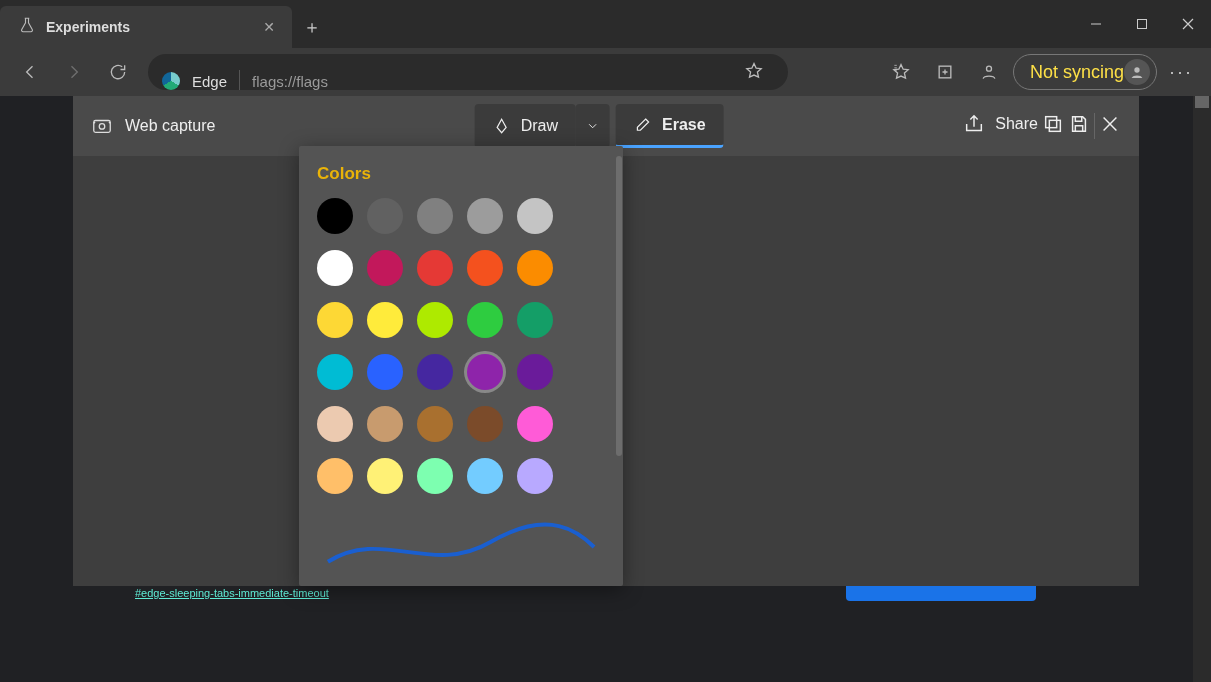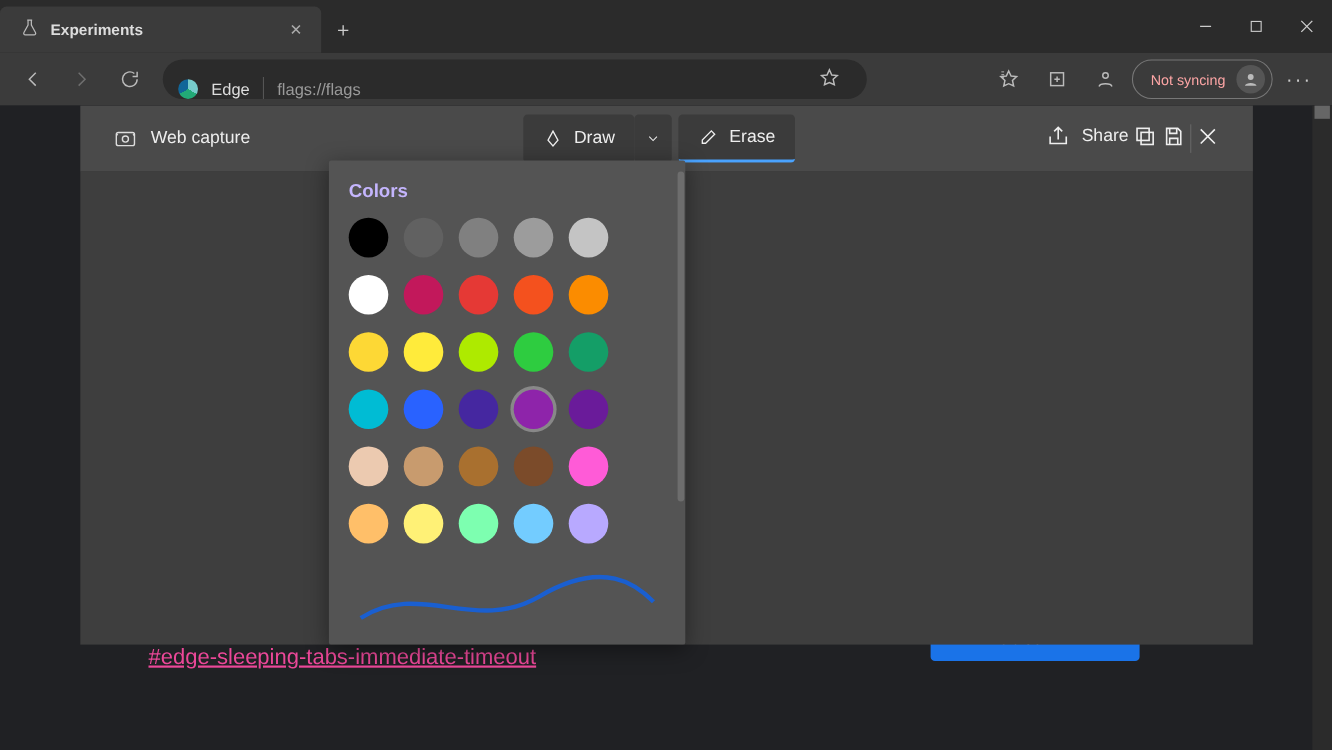--- a/index.html
+++ b/index.html
@@ -30,49 +30,49 @@
   .addressbar { flex:0 0 640px; height:36px; background:#2b2b2b; border-radius:18px;
     display:flex; align-items:flex-end; padding:0 14px; margin-left:6px; margin-right:auto; gap:12px;}
   .edge-logo { width:18px; height:18px; border-radius:50%;
     background: conic-gradient(#7cc 0 120deg,#2a7 120deg 240deg,#169 240deg 360deg);
     position:relative;}
   .addr-brand { color:#ddd; font-size:15px;}
   .addr-sep { width:1px; height:20px; background:#555;}
   .addr-url { color:#9a9a9a; font-size:15px;}
   .addr-star { margin-left:auto; }
   .side-btns { display:flex; align-items:center; gap:4px; margin-left:4px;}
-  .sync-pill { display:flex; align-items:center; gap:10px; border:1px solid #777;
-    border-radius:20px; height:36px; padding:0 6px 0 16px; color:#fca5a5; font-size:13px;}
+  .sync-pill { display:flex; align-items:center; gap:0; border:1px solid #777;
+    border-radius:20px; height:36px; padding:0 6px 0 16px; color:#fde047; font-size:18px;}
   .avatar { width:26px; height:26px; border-radius:50%; background:#555;
     display:flex; align-items:center; justify-content:center;}
   .avatar svg{width:16px;height:16px;fill:#bbb;}
   .dots { letter-spacing:2px; font-size:18px; }
 
   
   .page-bg { position:absolute; top:96px; left:0; right:0; bottom:0; background:#202124; }
   .flags-body { position:absolute; left:135px; right:135px; top:0; bottom:0; color:#bbb;}
   .search-box { position:absolute; left:102px; top:210px; width:740px; height:58px;
     background:#1b1e23; border:1px solid #3a3d42;}
   .search-box::after{content:""; position:absolute; right:20px; top:14px; bottom:14px; width:270px;
     background:#121418;}
   .tabundl { position:absolute; left:102px; top:280px; width:740px; height:68px;
     background:#1b1e23; border-top:1px solid #3a3d42;}
   .flag-row { position:absolute; left:0; top:470px; right:0; }
   .flag-plat { font-size:15px; color:#a0a0a0; }
-  .flag-link { font-size:20px; color:#ec4899; text-decoration:underline; display:inline-block; margin-top:4px;}
+  .flag-link { font-size:11px; color:#5eead4; text-decoration:underline; display:inline-block; margin-top:4px;}
   .enabled-dd { position:absolute; right:40px; top:465px; width:190px; height:40px;
     background:#1a73e8; color:#fff; border-radius:4px; display:flex; align-items:center;
     justify-content:center; gap:30px; font-size:16px;}
   .enabled-dd svg{width:14px;height:14px;stroke:#fff;fill:none;stroke-width:2;}
   .vscroll { position:absolute; right:0; top:0; width:18px; bottom:0; background:#2b2b2b;}
   .vscroll .thumb { position:absolute; top:0; height:12px; left:2px; right:2px; background:#666;}
 
   
   .capture-bar { position:absolute; left:73px; right:72px; top:96px; height:60px;
-    background:#4a4a4a; display:flex; align-items:center; padding:0 30px; color:#eee; z-index:5;}
+    background:#4a4a4a; display:flex; align-items:center; padding:0 18px; color:#eee; z-index:5;}
   .cap-left { display:flex; align-items:center; gap:12px; font-size:16px;}
   .cap-left svg{width:22px;height:22px;stroke:#ddd;fill:none;stroke-width:1.4;}
   .cap-center { position:absolute; left:50%; transform:translateX(-60%); display:flex; gap:0;margin-left:18px; }
   .tool { display:flex; align-items:center; gap:10px; height:44px; padding:0 18px;
     border-radius:4px; font-size:16px; color:#eee;}
   .tool.sel { background:#3b3b3b;}
   .tool svg{width:18px;height:18px;stroke:#eee;fill:none;stroke-width:1.6;}
   .tool-dd { width:34px; display:flex; align-items:center; justify-content:center;}
   .tool-dd svg{width:14px;height:14px;stroke:#eee;fill:none;stroke-width:1.6;}
   .erase { border-bottom:3px solid #4aa3ff; background:#3b3b3b;}
@@ -82,21 +82,21 @@
   .cap-right .divider{width:1px;height:26px;background:#666;}
 
   
   .capture-canvas { position:absolute; left:73px; right:72px; top:156px; height:430px;
     background:#3e3e3e; z-index:4;}
 
   
   .colors-pop { position:absolute; left:299px; top:146px; width:324px; height:440px;
     background:#545454; border-radius:2px; z-index:10; padding:18px 18px 12px 18px;
     box-shadow:0 4px 20px rgba(0,0,0,.4);}
-  .colors-title { font-size:17px; font-weight:600; color:#c4b5fd; margin-bottom:14px;}
+  .colors-title { font-size:17px; font-weight:600; color:#eab308; margin-bottom:14px;}
   .swatches { display:grid; grid-template-columns:repeat(5,36px); grid-auto-rows:36px;
     gap:16px 14px; justify-content:start;}
   .sw { width:36px; height:36px; border-radius:50%; cursor:pointer; }
   .sw.sel { box-shadow:0 0 0 3px #888; }
   .pop-scroll { position:absolute; right:0; top:10px; width:8px; height:310px; }
   .pop-scroll .th { position:absolute; left:1px; right:1px; top:0; height:300px;
     background:#6d6d6d; border-radius:3px;}
   .preview { position:absolute; left:24px; right:24px; bottom:14px; height:50px;}
   .preview svg{width:100%;height:100%;}
 </style>
@@ -230,21 +230,21 @@
       <svg viewBox="0 0 24 24">
           <path d="M12 3l6 11-6 7-6-7z"></path>
         </svg>
       <span>Draw</span>
     </div>
     <div class="tool-dd sel" style="background:#3b3b3b;border-radius:4px;">
       <svg viewBox="0 0 24 24">
           <path d="M6 9l6 6 6-6"></path>
         </svg>
     </div>
-    <div class="tool erase" style="margin-left:6px;">
+    <div class="tool erase" style="margin-left:6px;font-weight:bold;">
       <svg viewBox="0 0 24 24">
           <path d="M16 4l4 4-11 11H5v-4z"></path>
         </svg>
       <span>Erase</span>
     </div>
   </div>
   <div class="cap-right">
     <div class="share">
       <svg class="ic" viewBox="0 0 24 24">
           <path d="M4 12v7h16v-7M12 3v12M8 7l4-4 4 4"></path>

